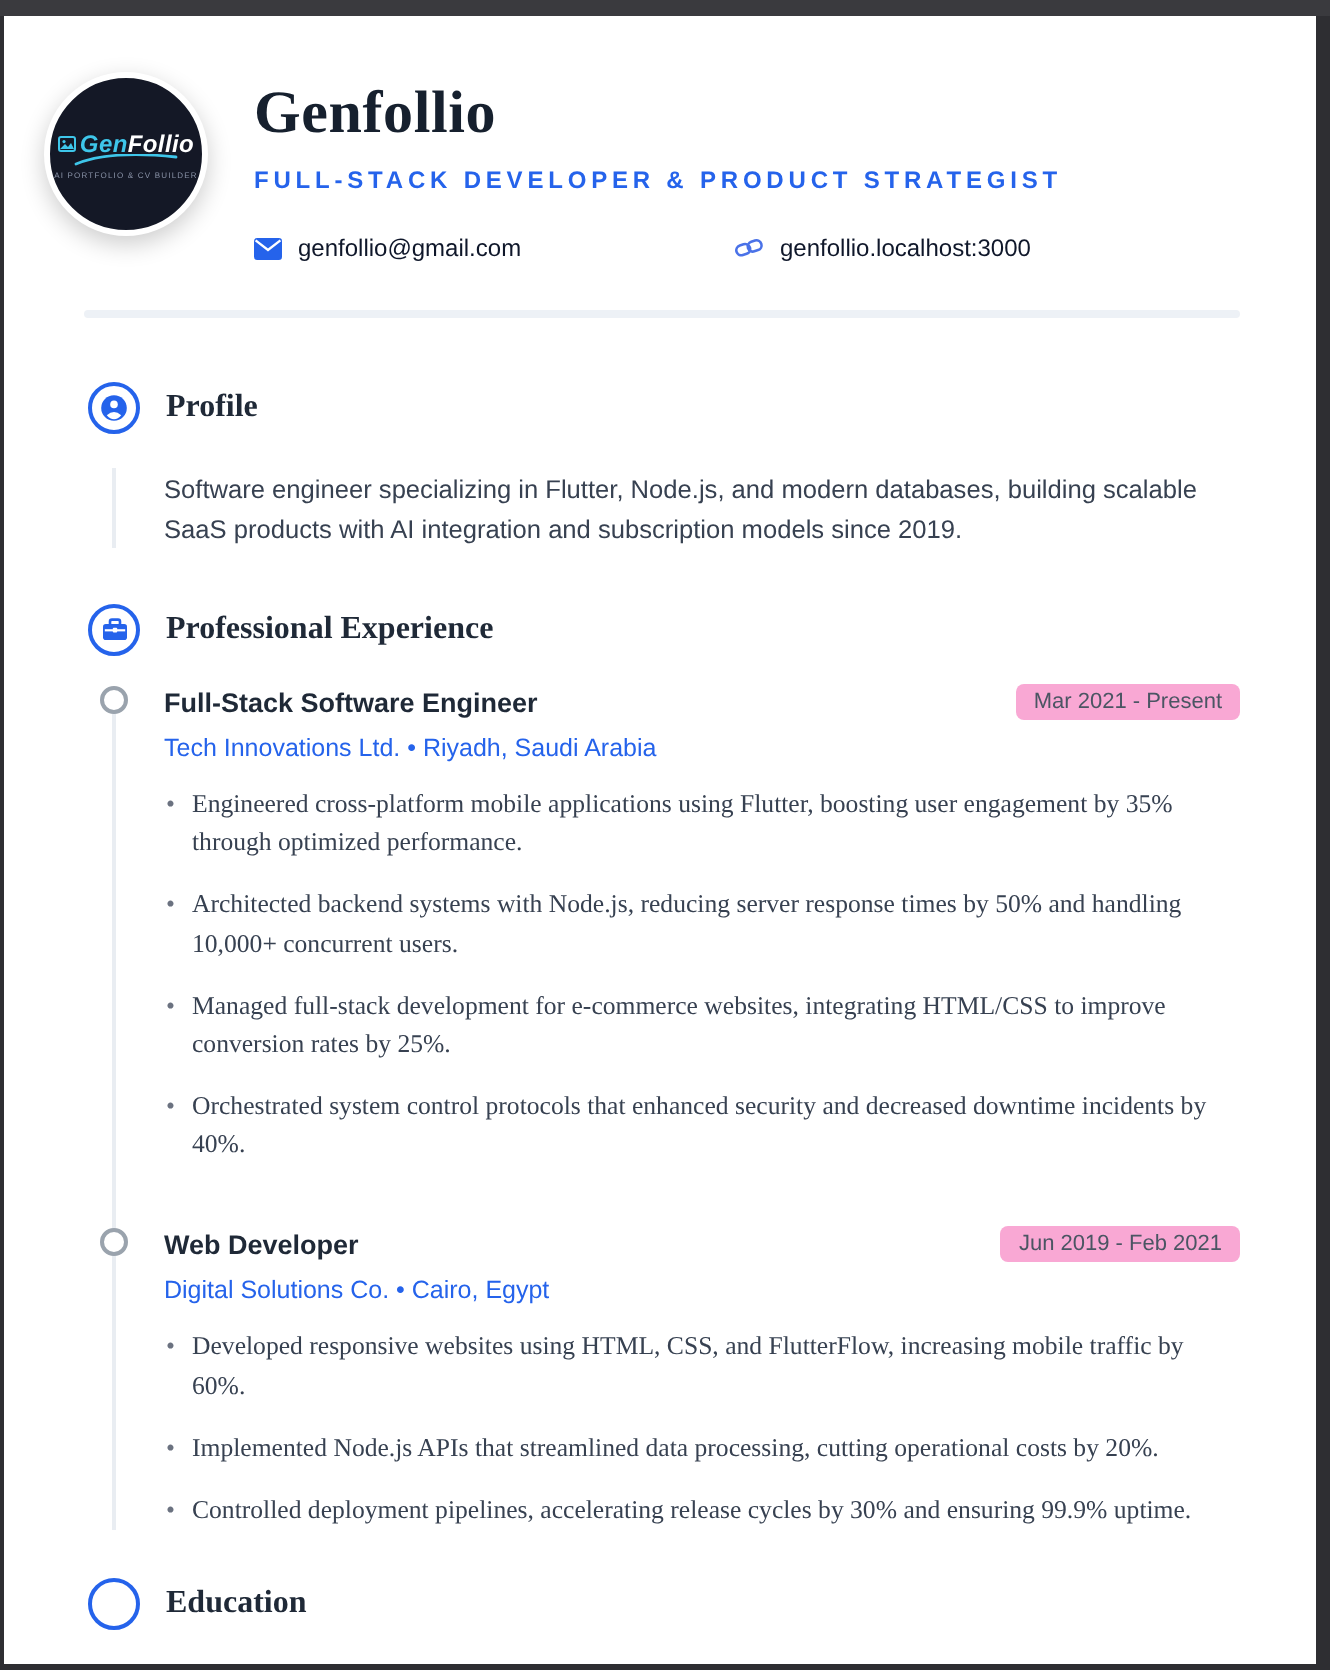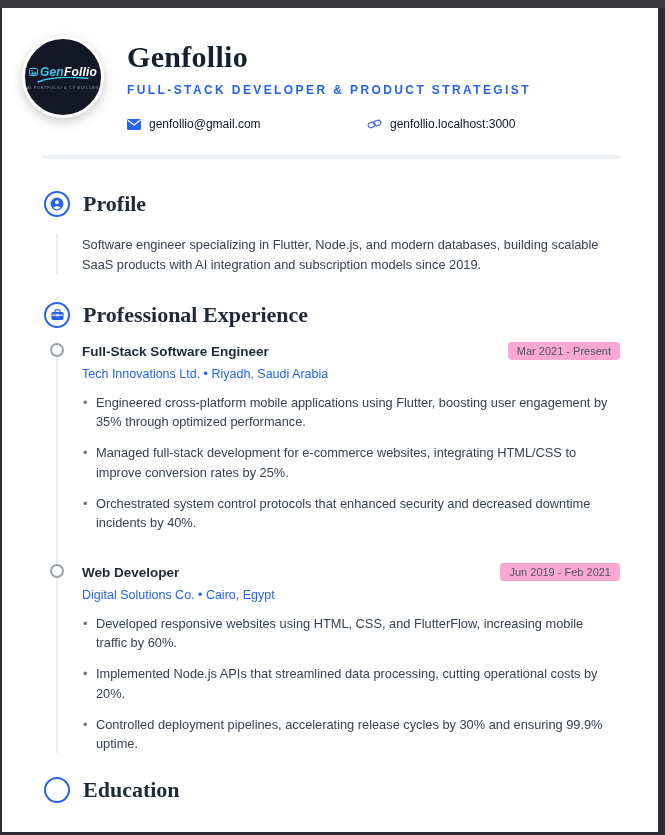--- a/index.html
+++ b/index.html
@@ -54,21 +54,21 @@
   .sections { padding: 32px 38px 0 42px; }
   .section { margin-bottom: 24px; }
   .section-head { display: flex; align-items: center; gap: 13px; margin-bottom: 13px; }
   .section-icon {
     width: 26px; height: 26px; border: 2px solid #2563eb; border-radius: 50%;
     display: flex; align-items: center; justify-content: center; flex-shrink: 0;
     background: #fff;
   }
   .section-title {
     font-family: "Liberation Serif", serif;
-    font-size: 22px; font-weight: 700; color: #1f2937;
+    font-size: 16px; font-weight: 700; color: #1f2937;
   }
   .section-body { position: relative; padding-left: 38px; }
   .section-body::before {
     content: ""; position: absolute; left: 12px; top: 4px; bottom: 0;
     width: 2px; background: #e9edf2;
   }
   .section-body.short-line::before { bottom: 4px; }
   .summary { margin: 0; padding: 5px 0 2px; font-size: 12.8px; line-height: 1.6; color: #374151; max-width: 520px; }
 
   .entry { position: relative; padding-top: 1px; }
@@ -81,21 +81,21 @@
   .entry-head { display: flex; justify-content: space-between; align-items: flex-start; }
   .entry-title { font-size: 13.5px; font-weight: 700; color: #1f2937; padding-top: 2px; }
   .badge {
     font-size: 11px; color: #4b5563; background: #f9a8d4;
     padding: 3px 9px; border-radius: 4px; white-space: nowrap;
   }
   .company { margin-top: 7px; font-size: 12.5px; color: #2563eb; font-weight: 500; }
   ul.bullets { list-style: none; margin: 5px 0 0; padding: 0; }
   .bullets li {
     position: relative; padding-left: 14px; margin-top: 12px;
-    font-size: 12.8px; line-height: 1.5; color: #374151; max-width: 528px;
+    font-size: 12.8px; line-height: 1.5; color: #374151; max-width: 528px; font-family: Liberation Serif, serif;
   }
   .bullets li::before { content: "\2022"; position: absolute; left: 1px; color: #6b7280; }
 </style>
 </head>
 <body>
 
 <div class="top-edge"></div>
 
 <div class="page">
 
@@ -175,20 +175,21 @@
 
         <div class="entry">
           <span class="entry-dot"></span>
           <div class="entry-head">
             <span class="entry-title">Full-Stack Software Engineer</span>
             <span class="badge">Mar 2021 - Present</span>
           </div>
           <div class="company">Tech Innovations Ltd. • Riyadh, Saudi Arabia</div>
           <ul class="bullets">
             <li>Engineered cross-platform mobile applications using Flutter, boosting user engagement by 35% through optimized performance.</li>
+            <li>Architected backend systems with Node.js, reducing server response times by 50% and handling 10,000+ concurrent users.</li>
             <li>Managed full-stack development for e-commerce websites, integrating HTML/CSS to improve conversion rates by 25%.</li>
             <li>Orchestrated system control protocols that enhanced security and decreased downtime incidents by 40%.</li>
           </ul>
         </div>
 
         <div class="entry">
           <span class="entry-dot"></span>
           <div class="entry-head">
             <span class="entry-title">Web Developer</span>
             <span class="badge">Jun 2019 - Feb 2021</span>

